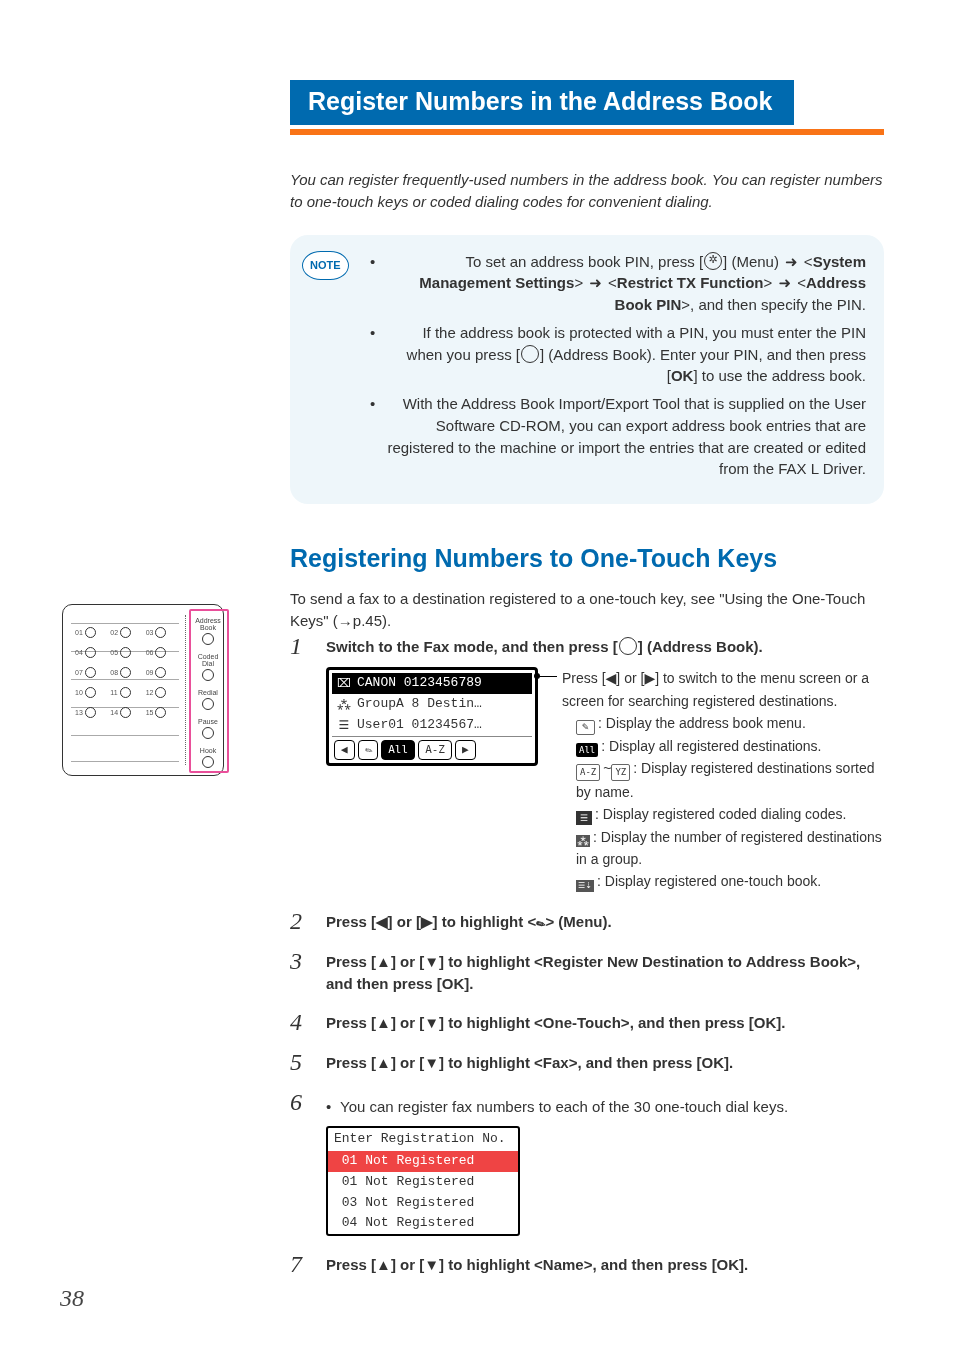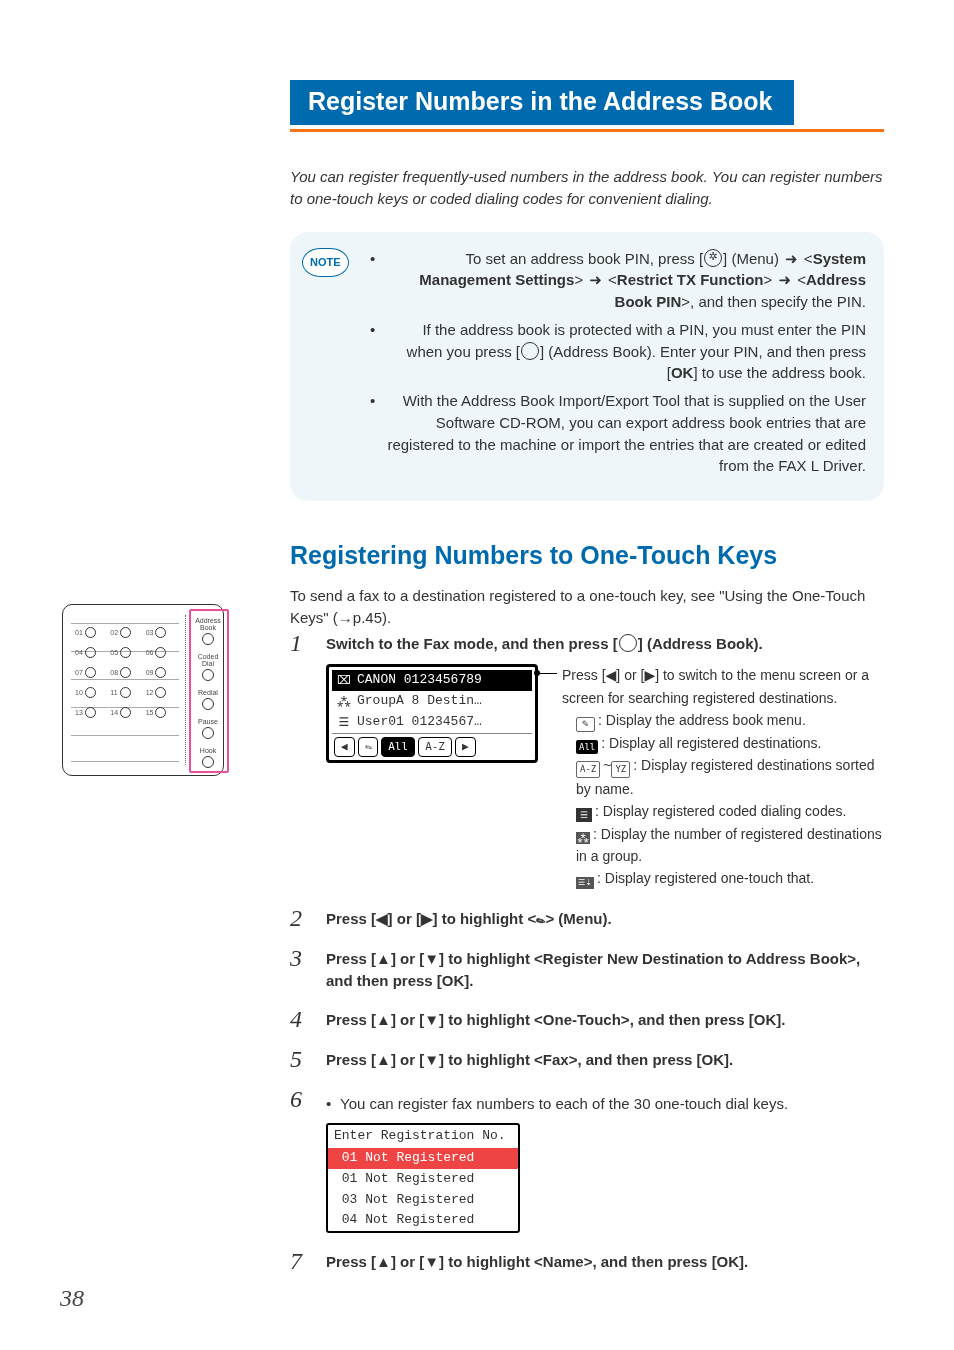--- a/index.html
+++ b/index.html
@@ -25,21 +25,21 @@
     background: #006aaf;
     color: #fff;
     font-weight: bold;
     font-size: 25px;
     padding: 7px 18px 9px 18px;
     display: inline-block;
     border-right: 4px solid #006aaf;
     margin-bottom: 4px;
   }
   .title-underline {
-    border-bottom: 3px solid #f97316;
+    border-bottom: 6px solid #f97316;
     margin-bottom: 34px;
   }
   .intro {
     font-size: 15px;
     line-height: 1.45;
     margin-bottom: 22px;
     font-style: italic;
   }
   .note-box {
     background: #eef6fa;
@@ -384,21 +384,21 @@
               <div class="legend-item" style="padding-left:14px;">
                 <span class="ico ico-range">A-Z</span><span>~</span><span class="ico ico-range">YZ</span><span>: Display registered destinations sorted by name.</span>
               </div>
               <div class="legend-item" style="padding-left:14px;">
                 <span class="ico ico-coded">☰</span><span>: Display registered coded dialing codes.</span>
               </div>
               <div class="legend-item" style="padding-left:14px;">
                 <span class="ico ico-group">⁂</span><span>: Display the number of registered destinations in a group.</span>
               </div>
               <div class="legend-item" style="padding-left:14px;">
-                <span class="ico ico-ot">☰⇣</span><span>: Display registered one-touch that.</span>
+                <span class="ico ico-ot">☰⇣</span><span>: Display registered one-touch book.</span>
               </div>
             </div>
           </div>
         </div>
       </li>
 
       <li class="step">
         <span class="step-num">2</span>
         <div class="step-body step-title">
           <span>Press [</span><span class="tri">◀</span><span>] or [</span><span class="tri">▶</span><span>] to highlight &lt;</span><span class="menu-z">✎</span><span>&gt; (Menu).</span>

